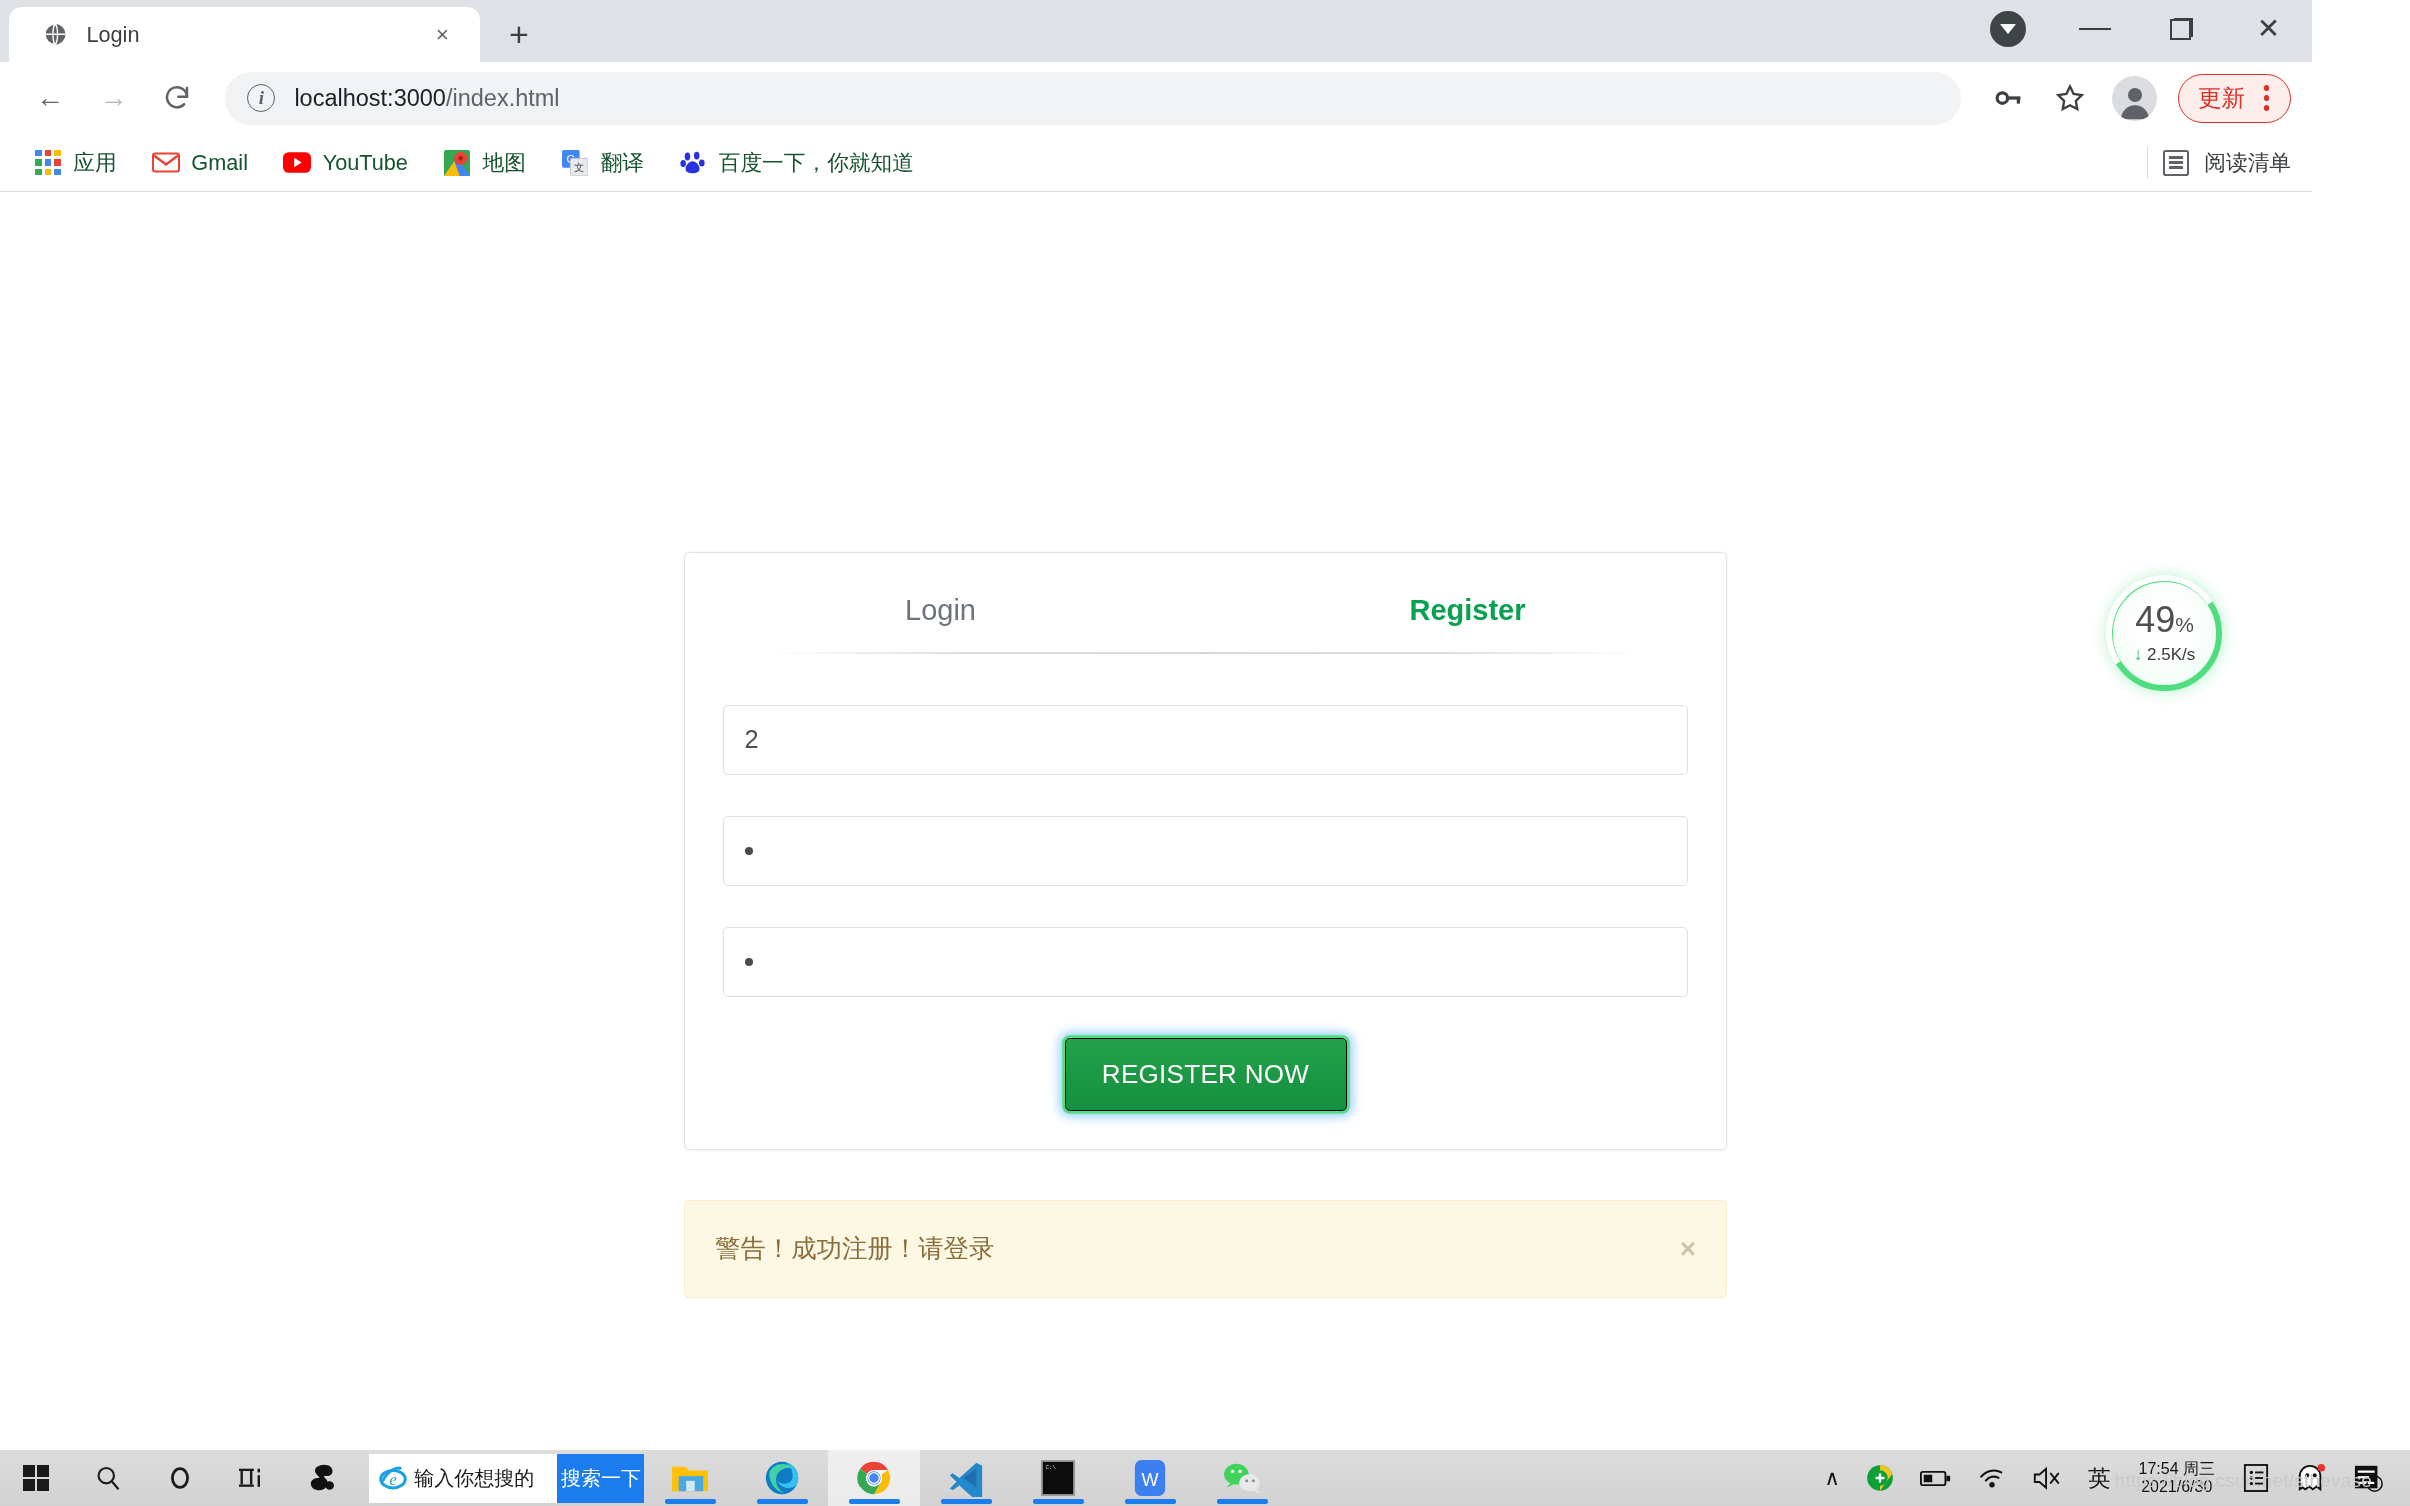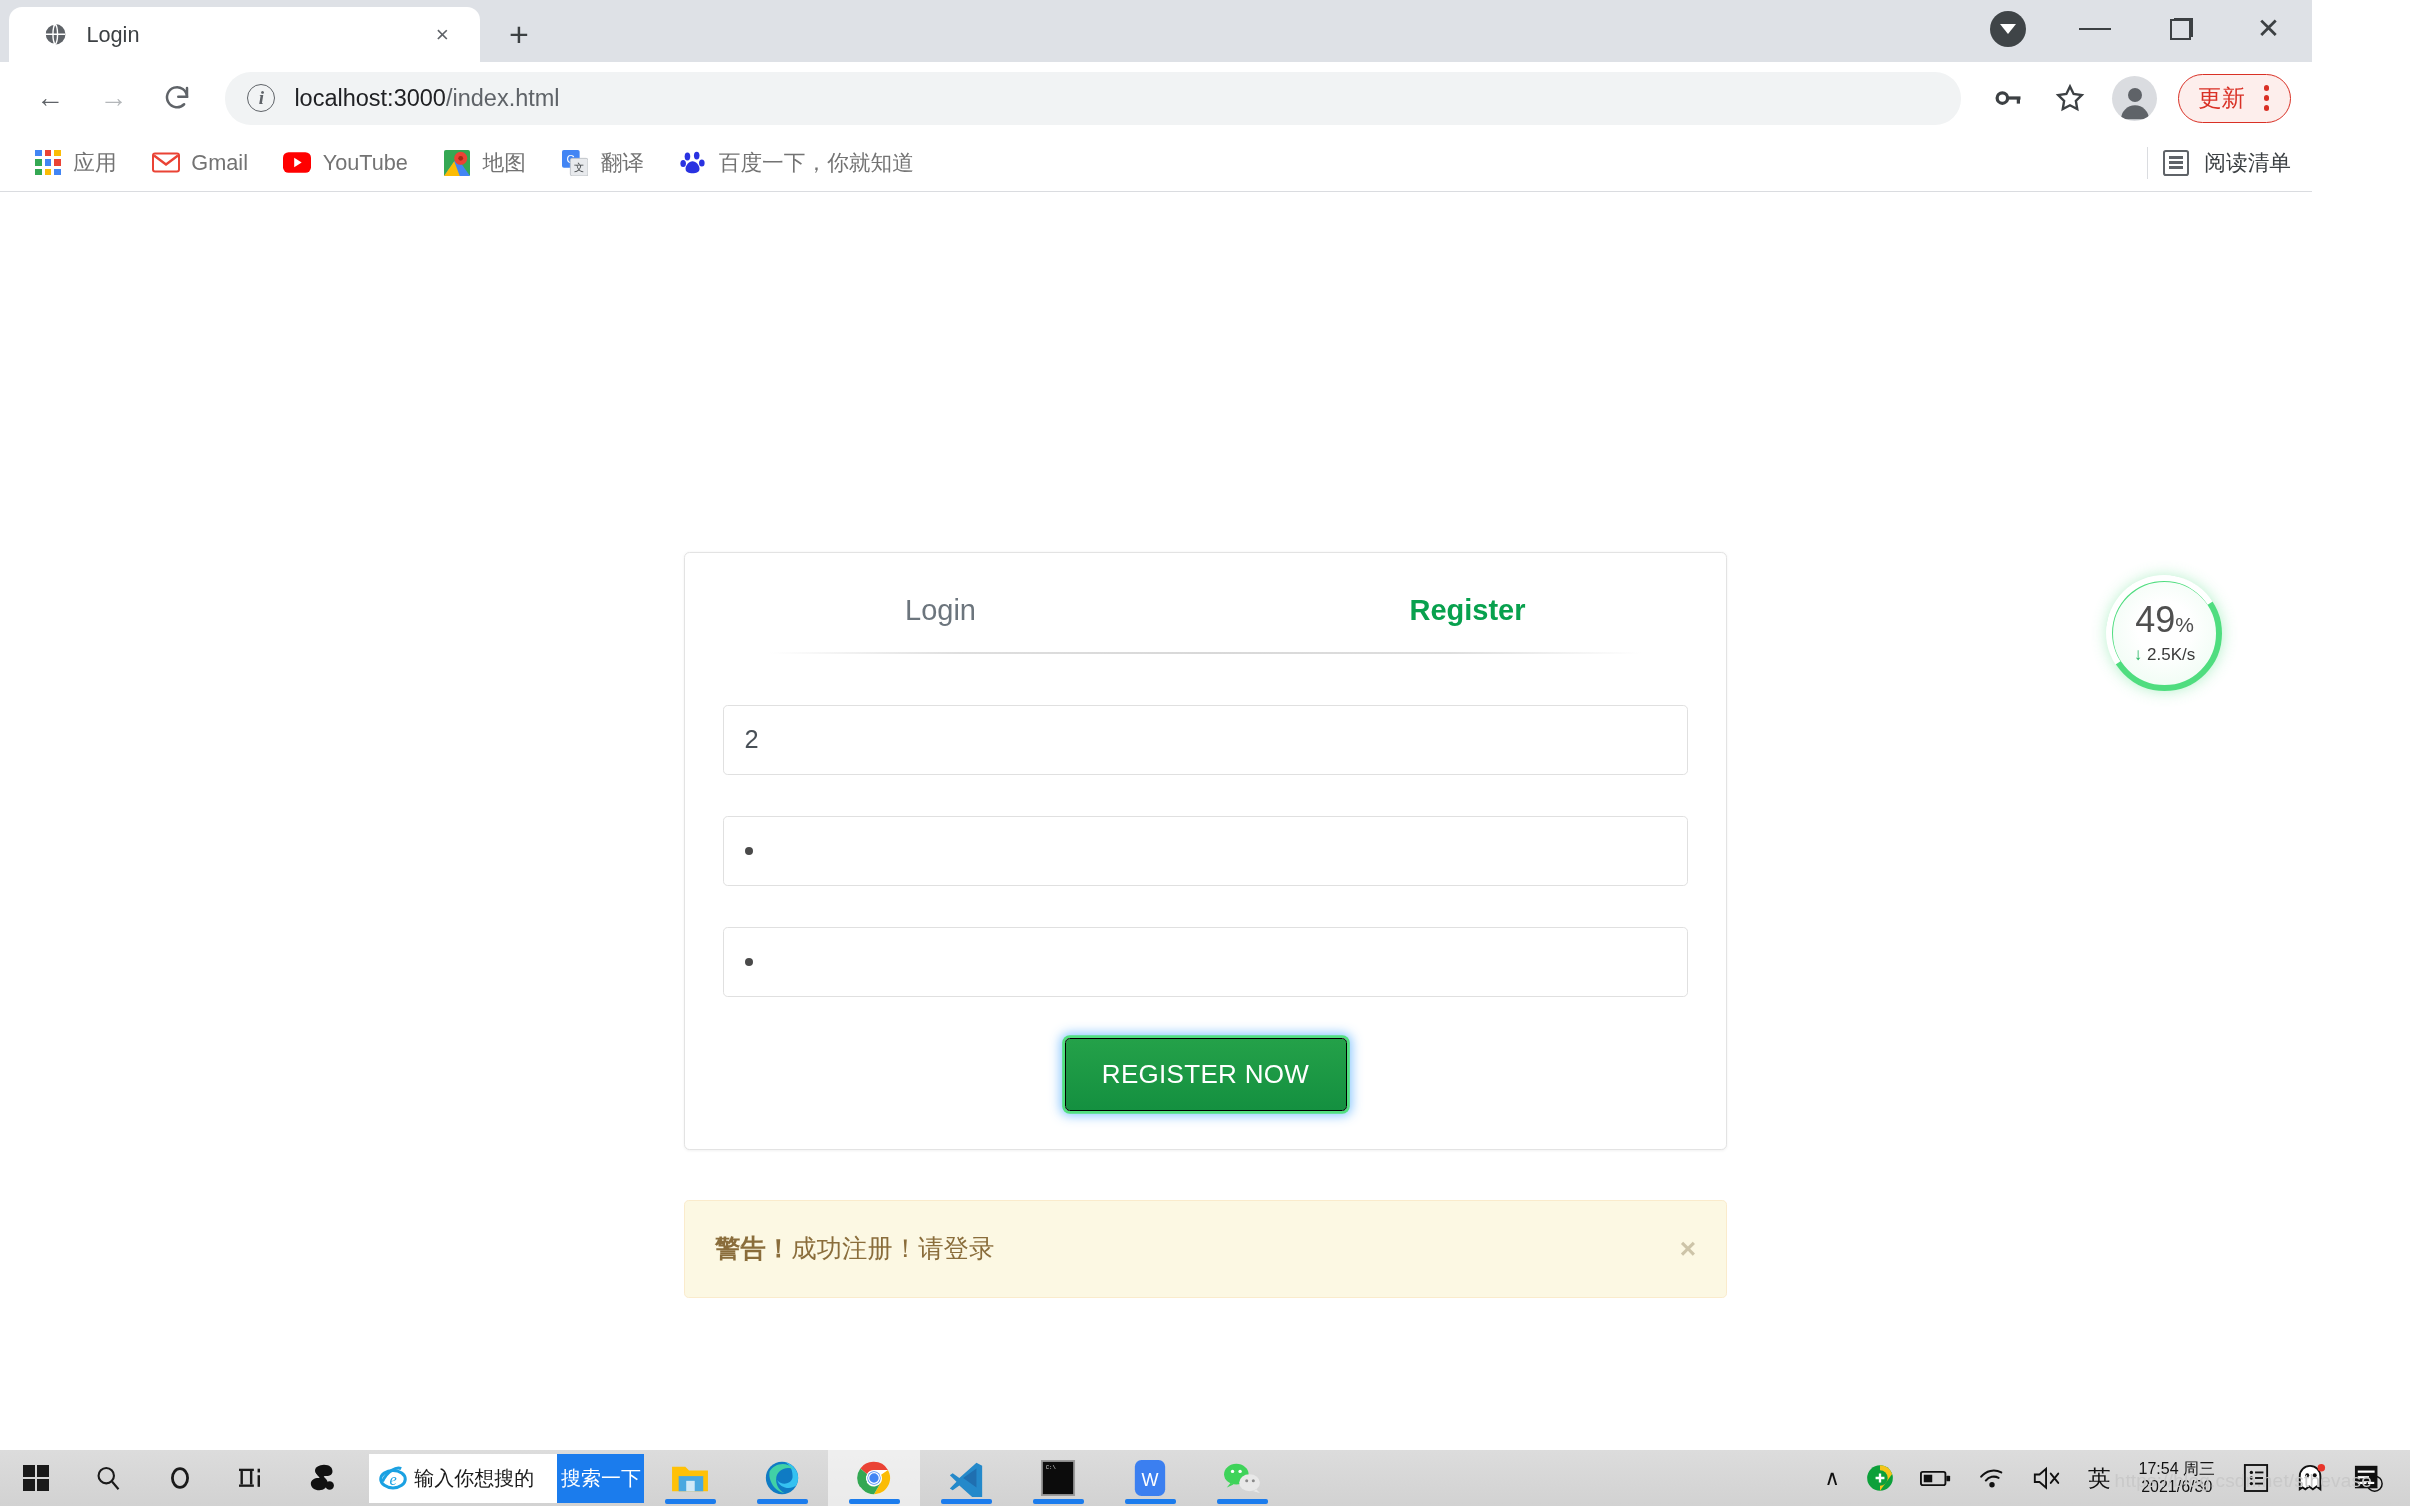--- a/index.html
+++ b/index.html
@@ -119,21 +119,21 @@
 
   
   .bookmarks {
     height: 58px; background: #ffffff; border-bottom: 0.9px solid #dadce0;
     display: flex; align-items: center; padding: 0 21px; position: relative;
   }
   .bm {
     display: flex; align-items: center; gap: 11.3px;
     padding: 7.5px 13px; border-radius: 5.6px; margin-right: 9.4px;
   }
-  .bm-label { font-size: 21.7px; color: #737373; white-space: nowrap; }
+  .bm-label { font-size: 21.7px; color: #14532d; white-space: nowrap; }
   .bm-ico { width: 28px; height: 28px; flex: 0 0 28px; display: flex; align-items: center; justify-content: center; }
   .grid-ico { display: grid; grid-template-columns: repeat(3,6.6px); grid-template-rows: repeat(3,6.6px); gap: 2.8px; }
   .grid-ico i { display: block; width: 6.6px; height: 6.6px; }
   .bm-right { position: absolute; right: 21px; display: flex; align-items: center; gap: 15px; }
   .bm-sep { width: 0.9px; height: 32px; background: #dadce0; }
   .readlist-ico {
     width: 26px; height: 26px; border: 2.4px solid #5f6368; border-radius: 2.8px;
     display: flex; flex-direction: column; justify-content: center; gap: 2.8px; padding: 0 3.8px;
   }
   .readlist-ico b { display: block; height: 2.4px; background: #5f6368; }
@@ -173,21 +173,21 @@
     display: flex; align-items: center; justify-content: center;
     box-shadow: 0 0 0 2.8px #52e07f, 0 0 10.4px 4.7px rgba(120,190,255,.85);
   }
 
   .alert {
     position: absolute; left: 684px; top: 1008px; width: 1043px; height: 98px;
     background: #fcf8e3; border: 0.9px solid #faebcc; border-radius: 4.7px;
     display: flex; align-items: center; padding: 0 30px;
   }
   .alert-text { font-size: 25.4px; color: #8a6d3b; }
-  .alert-text b { font-weight: bold; }
+  .alert-text b { font-weight: normal; }
   .alert-close {
     margin-left: auto; font-size: 28px; color: #cdc4a8; font-weight: bold; line-height: 1;
   }
 
   
   .speed {
     position: absolute; right: 90px; top: 384px;
     width: 115px; height: 115px; border-radius: 50%;
     background: radial-gradient(circle at 50% 45%, #ffffff 35%, #e9fbef 100%);
     border: 6.6px solid #4fdd7f;

